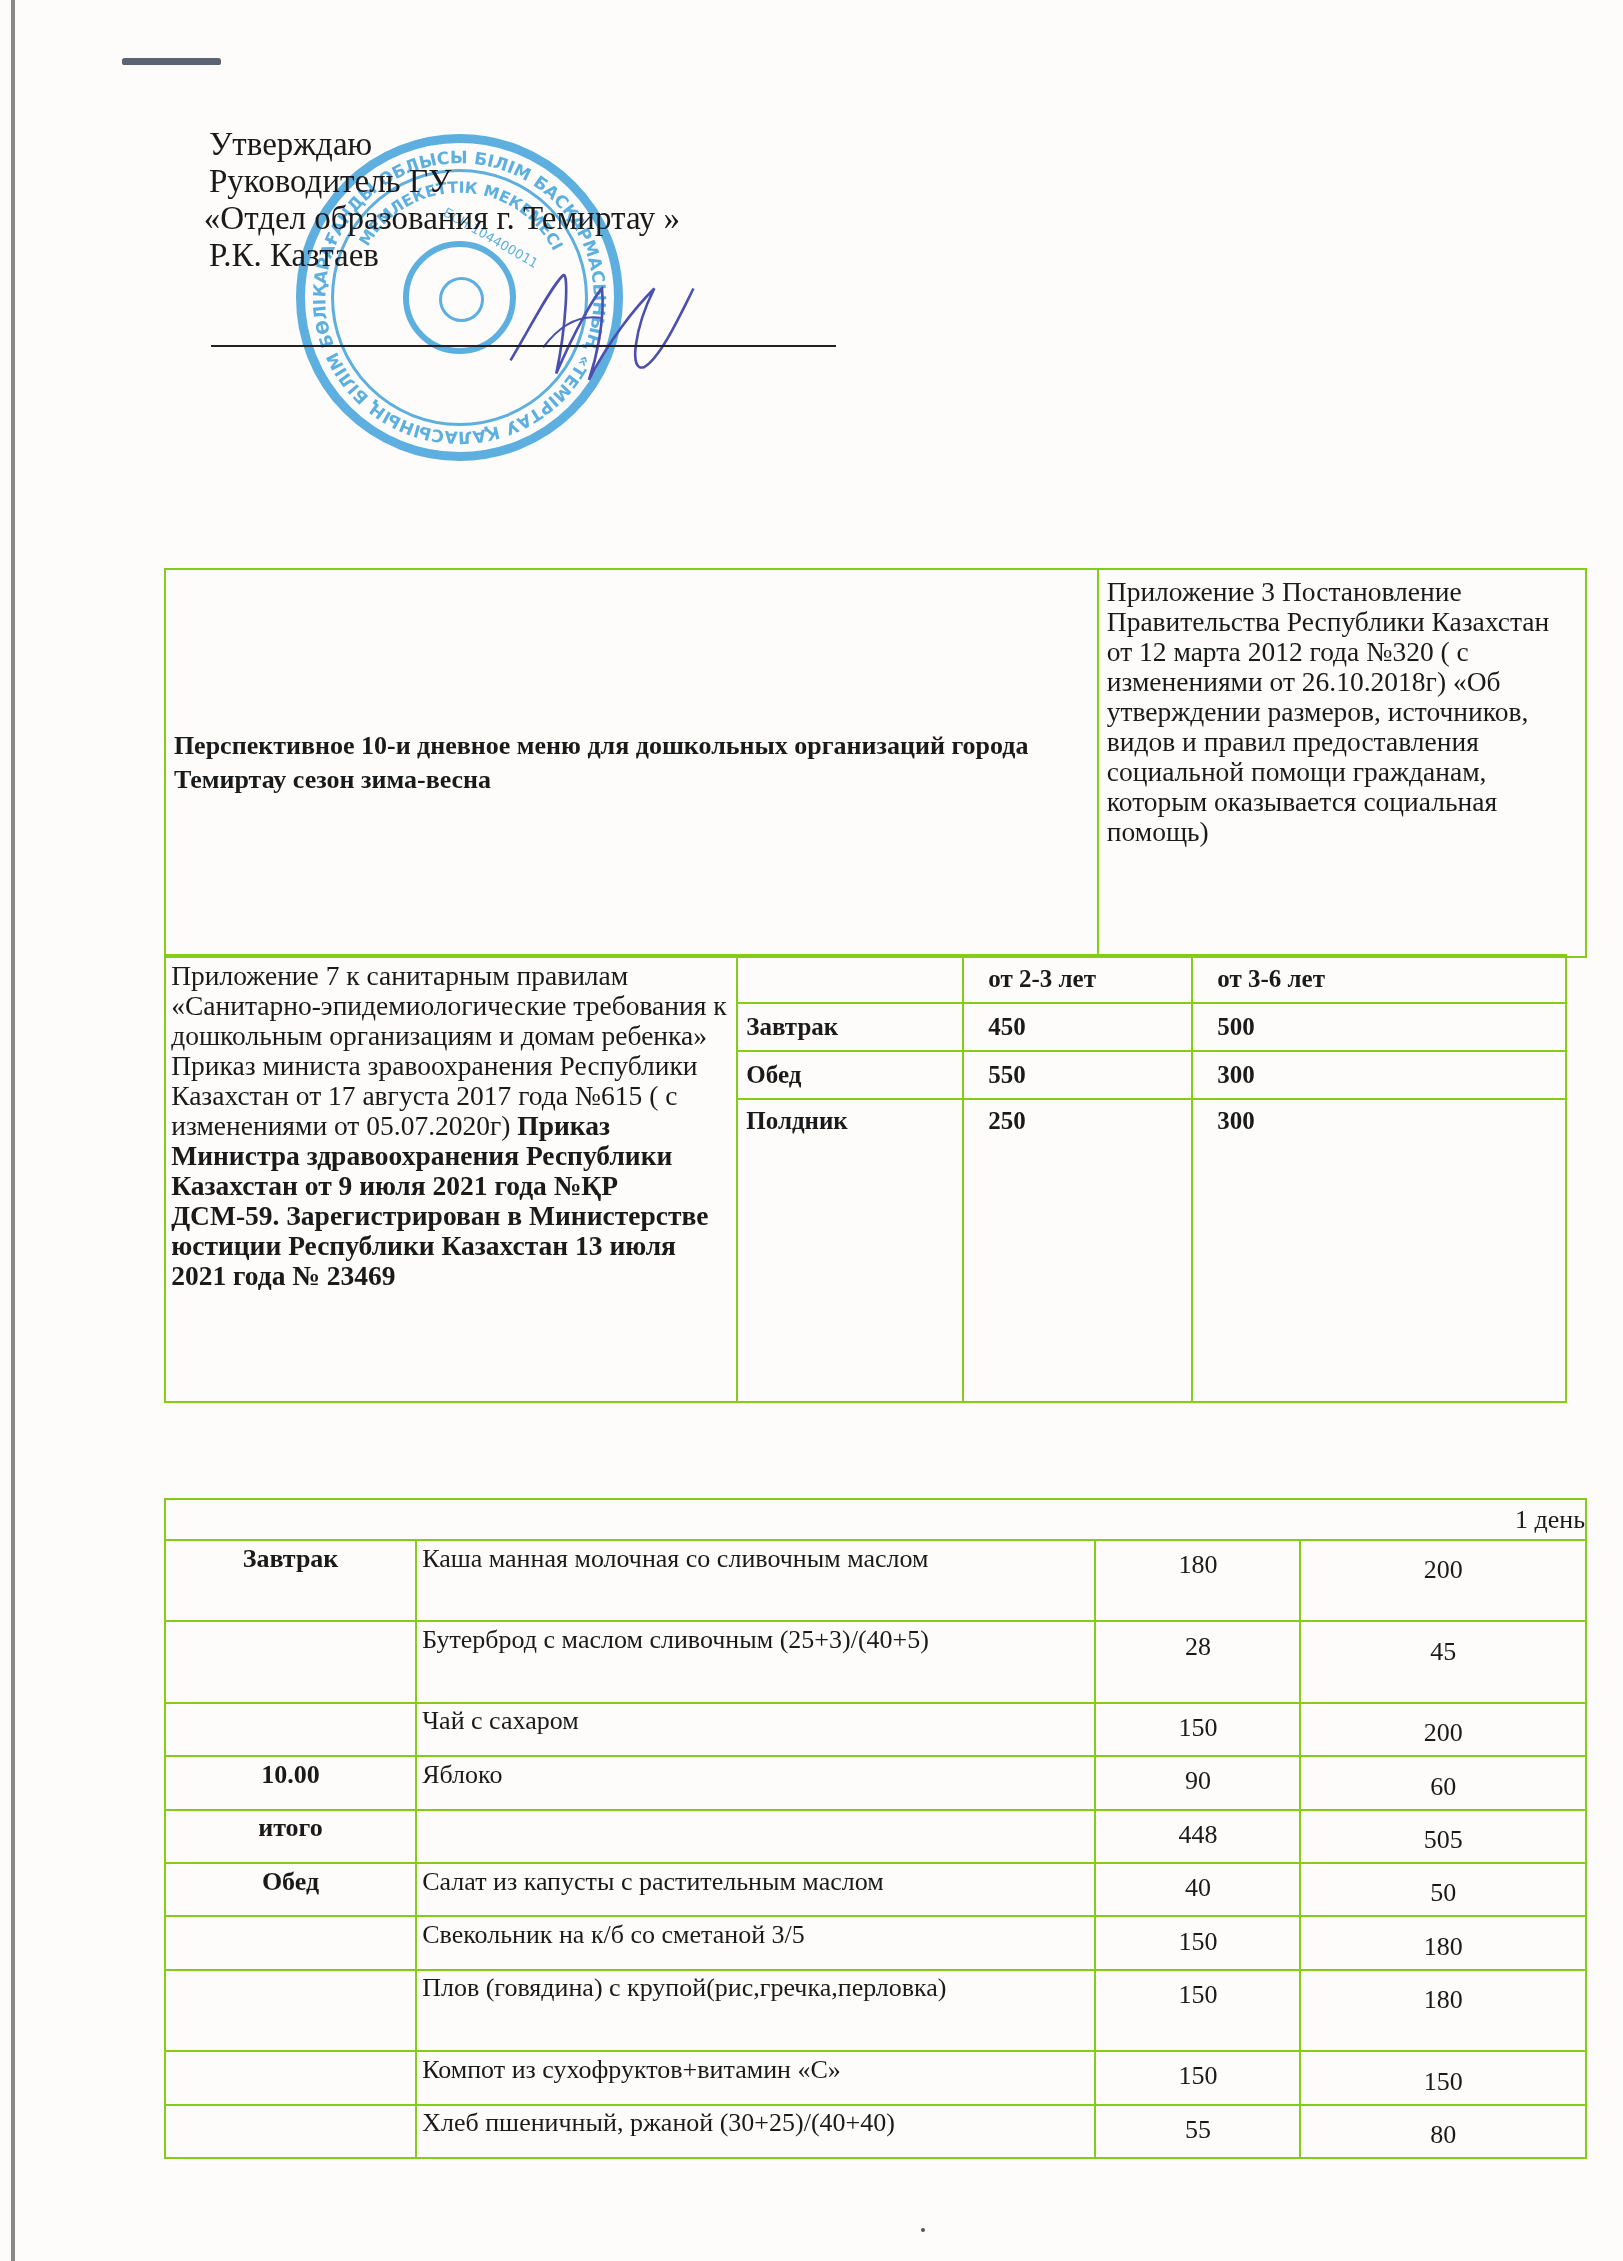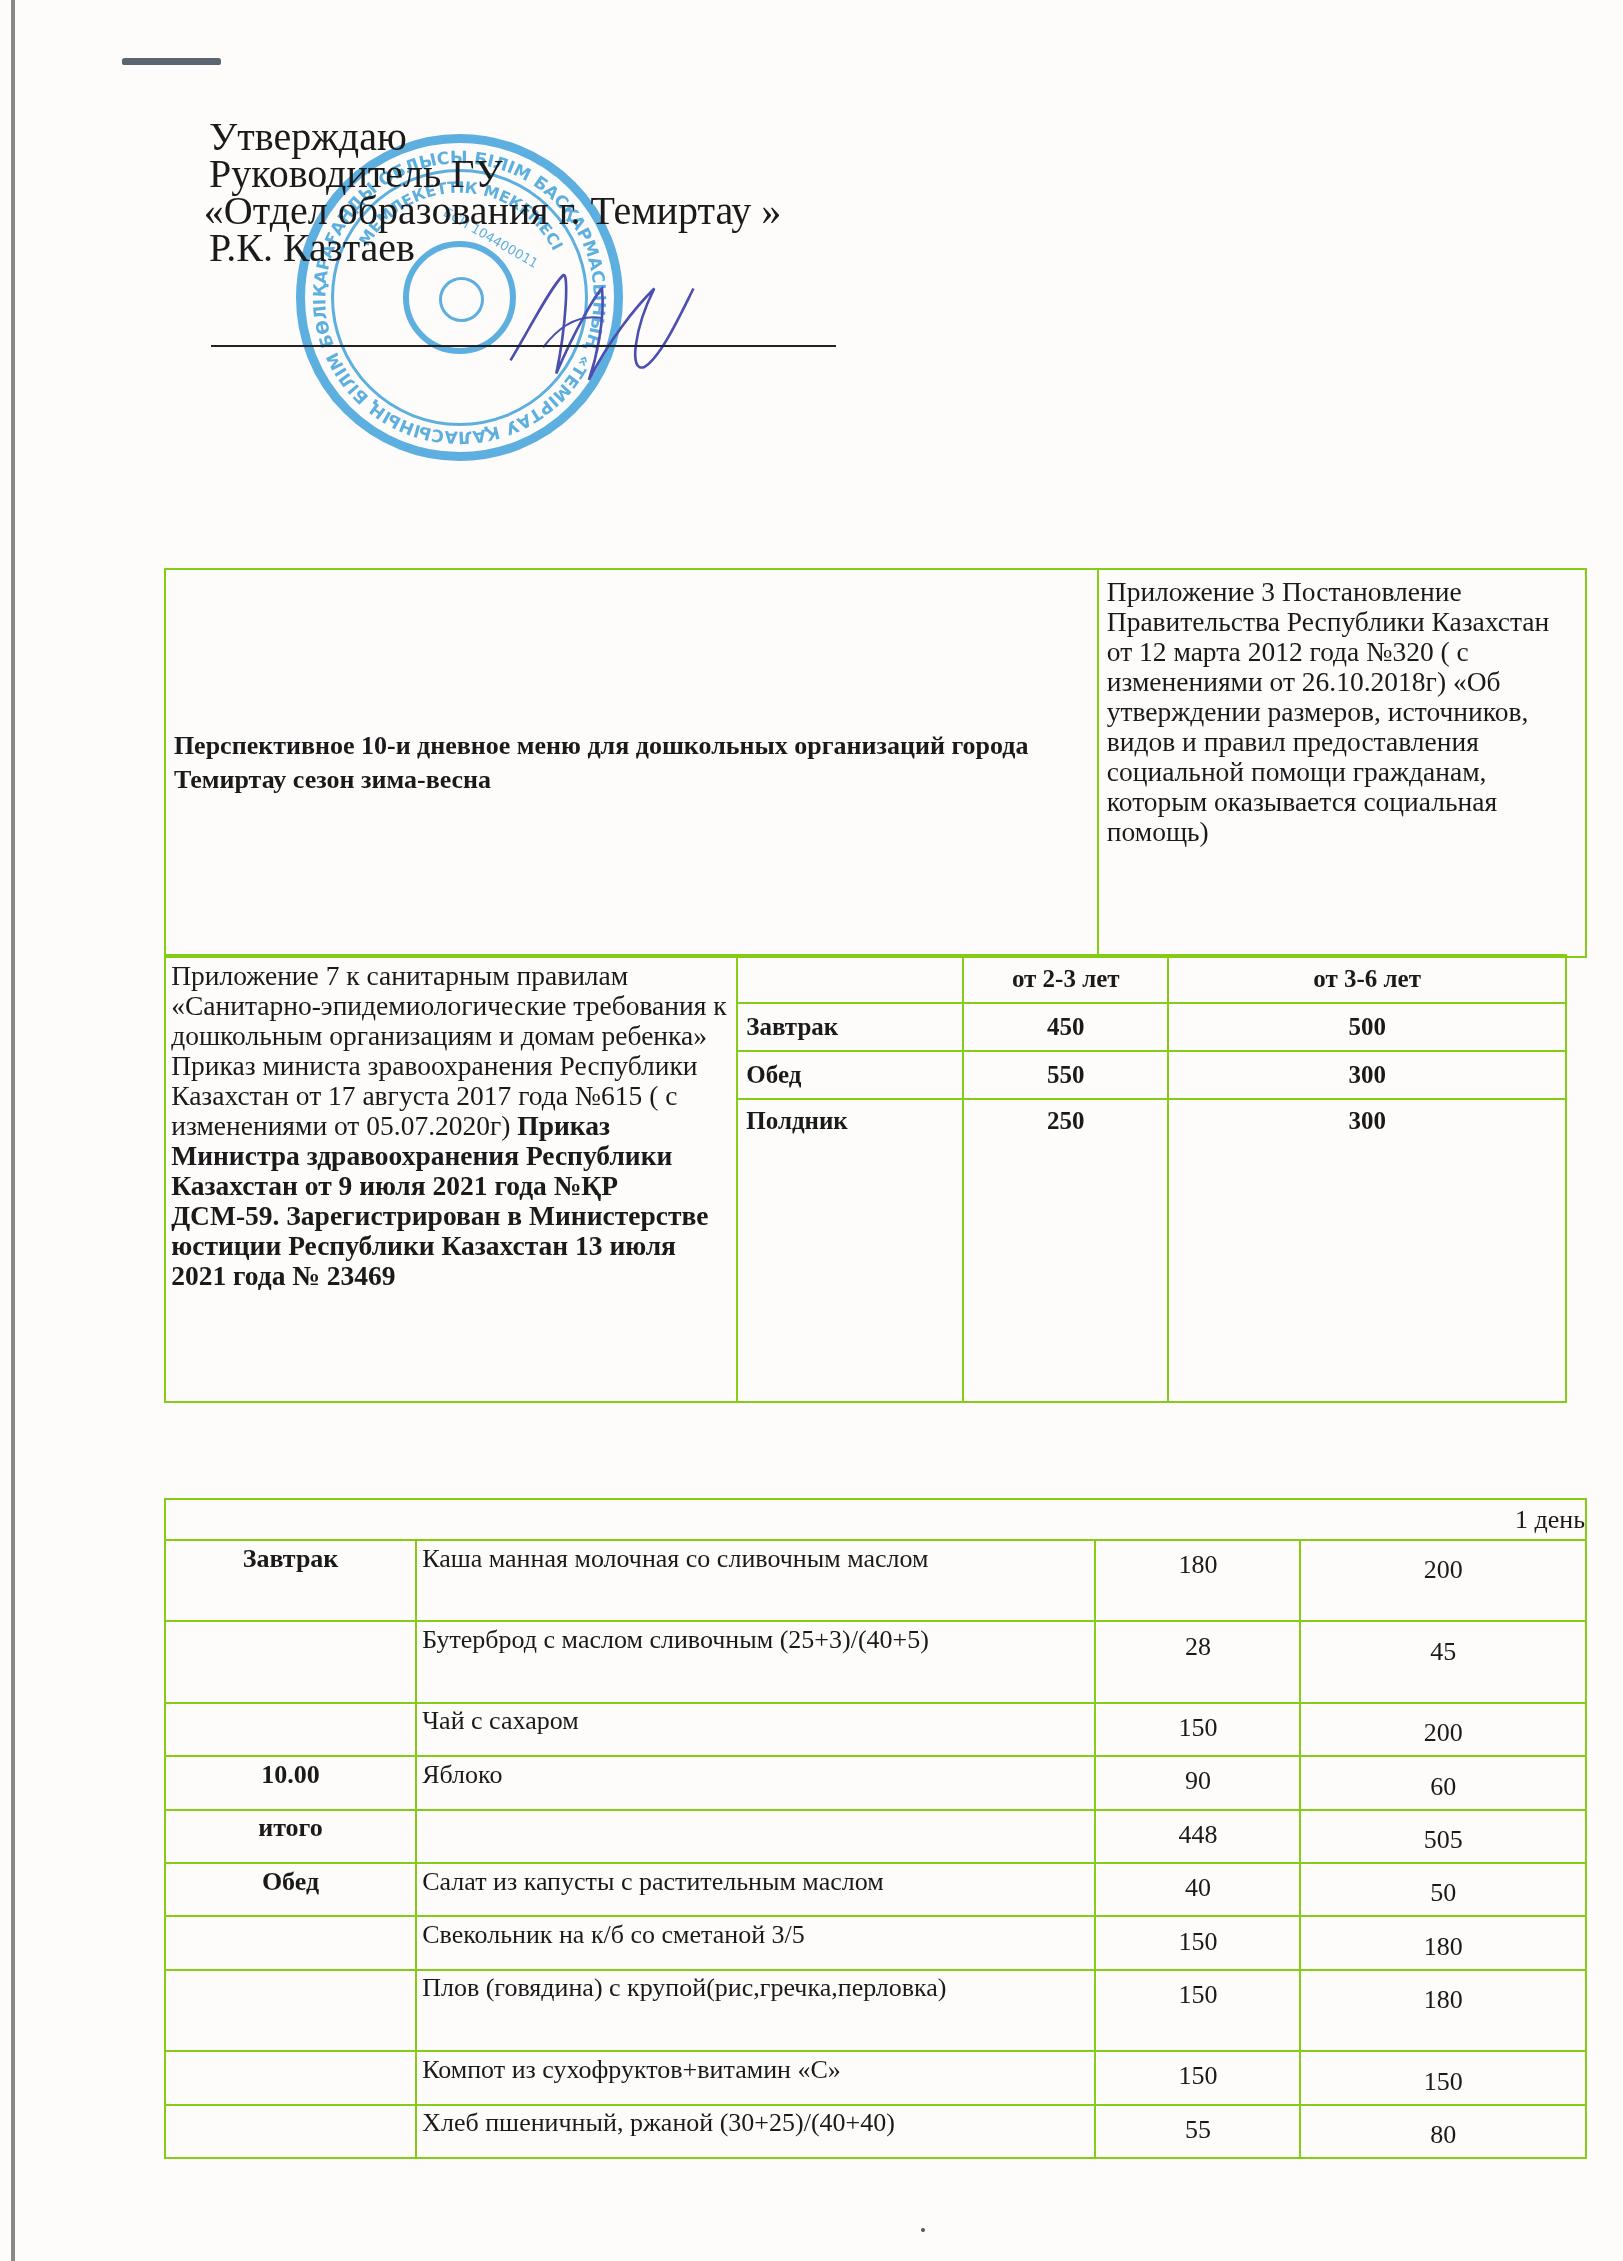--- a/index.html
+++ b/index.html
@@ -6,21 +6,21 @@
   body {
     width:1623px; height:2261px; position:relative; overflow:hidden;
     background:#fdfcfb;
     font-family:"Liberation Serif", "DejaVu Serif", serif;
     color:#1a1a1a;
   }
   .abs { position:absolute; }
   .staple { left:122px; top:58px; width:99px; height:6.5px; background:#5b6470; border-radius:2.6px; }
   .left-edge { left:11px; top:0; width:3.9px; height:2261px; background:#2a2a2a; opacity:.55; }
 
-  .approve { left:209px; top:118px; font-size:40px; line-height:37px; }
+  .approve { left:209px; top:126px; font-size:33px; line-height:37px; }
   .approve div { white-space:nowrap; }
   .approve .l3 { margin-left:-5.2px; }
   .sign-line { left:211px; top:345px; width:625px; height:2px; background:#222; }
 
   .stamp { left:296px; top:134px; width:327px; height:327px; border-radius:50%;
     border:9.2px solid #2f9ad8; box-sizing:border-box; opacity:.78; }
   .stamp .ring2 { position:absolute; left:26px; top:26px; right:26px; bottom:26px; border-radius:50%; border:3.9px solid #2f9ad8; }
   .stamp .ring3 { position:absolute; left:98px; top:98px; right:98px; bottom:98px; border-radius:50%; border:6.5px solid #2f9ad8; }
   .stamp .core { position:absolute; left:134px; top:134px; width:39px; height:39px; border-radius:50%; border:3.9px solid #2f9ad8; }
   .stamp-text { position:absolute; left:0; top:0; width:100%; height:100%; }
@@ -30,21 +30,21 @@
   td { border:2px solid #84cc16; vertical-align:top; padding:0; }
 
   .hdr { left:164px; top:568px; width:1423px; font-size:27.5px; }
   .hdr .title-cell { width:923px; height:386px; vertical-align:middle; font-weight:bold; font-size:26px; line-height:34px; padding-left:7.9px; }
   .hdr .decree-cell { font-size:27.5px; line-height:30px; padding:6.5px 6.5px 0 7.9px; }
 
   .sub { left:164px; top:954px; width:1403px; }
   .sub .law { width:560px; font-size:27.5px; line-height:30px; padding:5.2px 5.2px 3.9px 5.2px; }
   .sub .law b { font-weight:bold; }
   .norms { width:100%; height:100%; border-collapse:collapse; position:static; }
-  .norms td { border-left:none; border-top:none; font-weight:bold; font-size:25px; text-align:center; height:46px; vertical-align:middle; }
+  .norms td { border-left:none; border-top:none; font-weight:bold; font-size:25px; height:46px; vertical-align:middle;padding-left:24px; }
   .norms td:last-child { border-right:none; }
   .norms td.lbl { text-align:left; padding-left:7.9px; width:216px; }
   .norms td.c2 { width:203px; }
   .norms tr.last td { border-bottom:none; height:294px; vertical-align:top; padding-top:6.5px; }
 
   .menu { left:164px; top:1498px; width:1423px; font-size:26px; }
   .menu td { line-height:30px; }
   .menu .day { text-align:right; font-weight:normal; font-size:26px; height:39px; vertical-align:middle; }
   .menu .meal { width:249px; text-align:center; font-weight:bold; padding-top:2.6px; }
   .menu .dish { width:667px; padding:2.6px 5.2px; }

